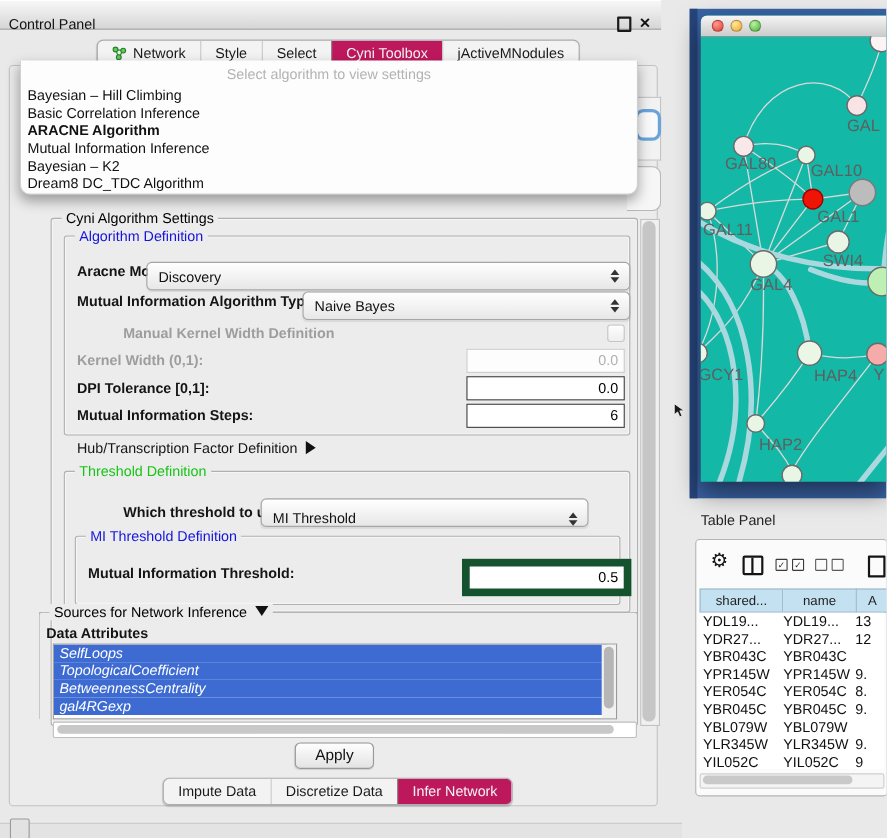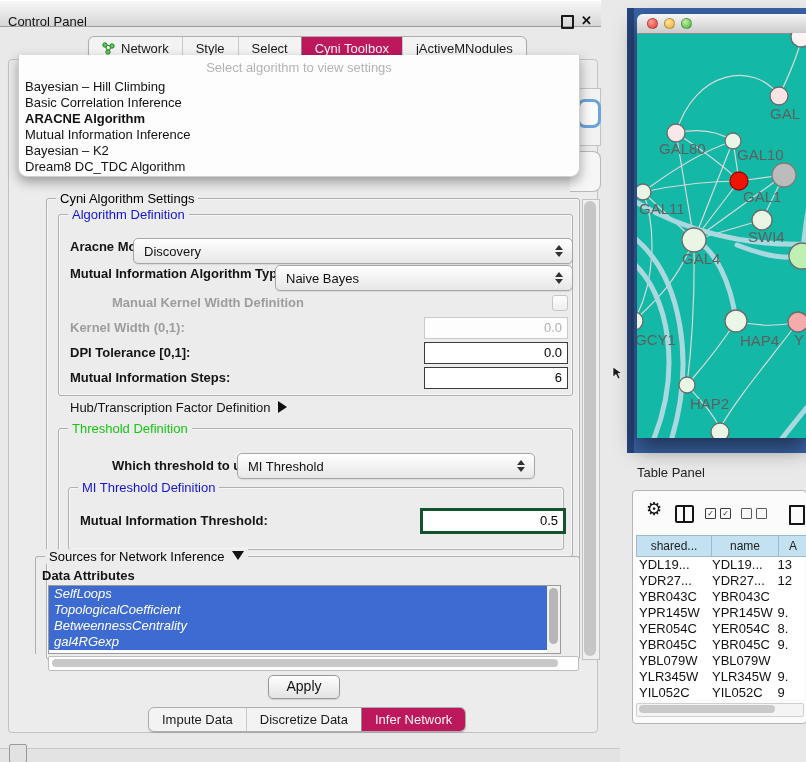--- a/index.html
+++ b/index.html
@@ -45,21 +45,21 @@
     display:flex;align-items:center;box-shadow:0 1px 1px rgba(0,0,0,.08);}
   .combo span.val{font-size:13px;color:#111;padding-left:10px;flex:1;}
   .combo .arrows{width:18px;display:flex;flex-direction:column;align-items:center;gap:2px;padding-right:4px;}
   .combo .arrows i{width:0;height:0;border-left:4px solid transparent;border-right:4px solid transparent;}
   .combo .arrows i.up{border-bottom:5px solid #333;}
   .combo .arrows i.dn{border-top:5px solid #333;}
   
   .field{position:absolute;height:20px;border:1px solid #3c3c3c;background:#fff;font-size:13px;color:#000;
     text-align:right;padding:0 5px;font-family:"Liberation Sans",sans-serif;}
   .field.dis{border:1px solid #cacaca;color:#b0b0b0;background:#fdfdfd;}
-  .field.mid{border:3px solid #14532d;}
+  .field.mid{border:7px solid #14532d;}
   .checkbox{left:552px;top:295px;width:14px;height:14px;border:1px solid #c6c6c6;border-radius:3px;background:linear-gradient(#fefefe,#eee);}
   .tri-r{display:inline-block;width:0;height:0;border-top:6px solid transparent;border-bottom:6px solid transparent;border-left:9px solid #111;margin-left:8px;vertical-align:-1px;}
   .tri-d{display:inline-block;width:0;height:0;border-left:6px solid transparent;border-right:6px solid transparent;border-top:9px solid #111;margin-left:7px;vertical-align:1px;}
   
   .attr-list{left:48px;top:585px;width:511px;height:67px;background:#fff;border:1px solid #9a9a9a;overflow:hidden;}
   .attr-item{height:16px;line-height:16px;font-size:13px;color:#fff;background:#3e6bd2;padding-left:5px;width:calc(100% - 13px);font-style:italic;}
   .attr-vscroll{position:absolute;right:0;top:0;width:13px;height:100%;background:#f1f1f1;}
   .attr-thumb{position:absolute;left:2px;top:2px;width:9px;height:56px;background:#b6b6b6;border-radius:5px;}
   
   .vscroll{left:582px;top:199px;width:16px;height:459px;background:#f0f0f0;border:1px solid #c2c2c2;}
@@ -199,21 +199,21 @@
   <div class="field" style="left:424px;top:367px;width:132px;line-height:20px;">6</div>
 
   <div class="lbl plain" style="left:70px;top:400px;">
     <span>Hub/Transcription Factor Definition</span><span class="tri-r"></span>
   </div>
 
   <div class="abs group" style="left:58px;top:428px;width:513px;height:127px;"></div>
   <div class="grouplabel green-t" style="left:68px;top:421px;">Threshold Definition</div>
 
   <div class="lbl" style="left:112px;top:458px;">Which threshold to use:</div>
-  <div class="combo" style="left:237px;top:453px;width:296px;">
+  <div class="combo" style="left:237px;top:453px;width:296px;align-items:flex-end;">
     <span class="val">MI Threshold</span>
     <span class="arrows">
         <i class="up"></i>
         <i class="dn"></i>
       </span>
   </div>
 
   <div class="abs group" style="left:68px;top:487px;width:494px;height:61px;"></div>
   <div class="grouplabel blue-t" style="left:78px;top:480px;">MI Threshold Definition</div>
 

